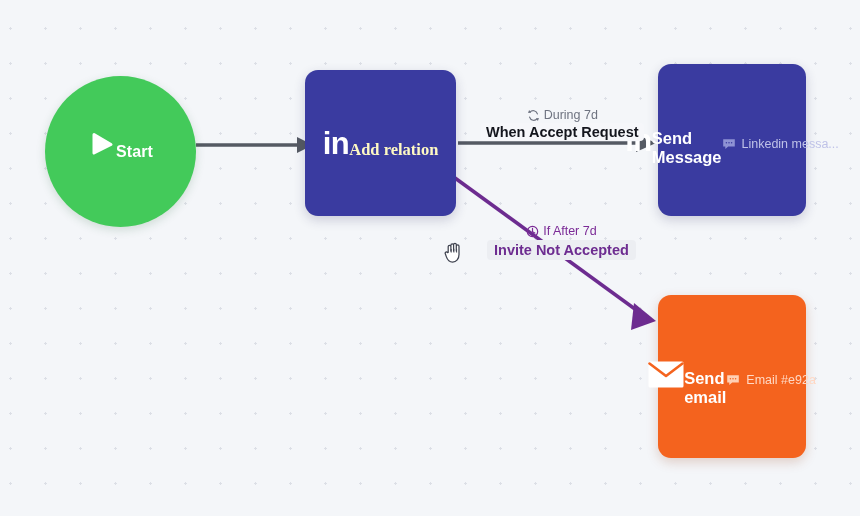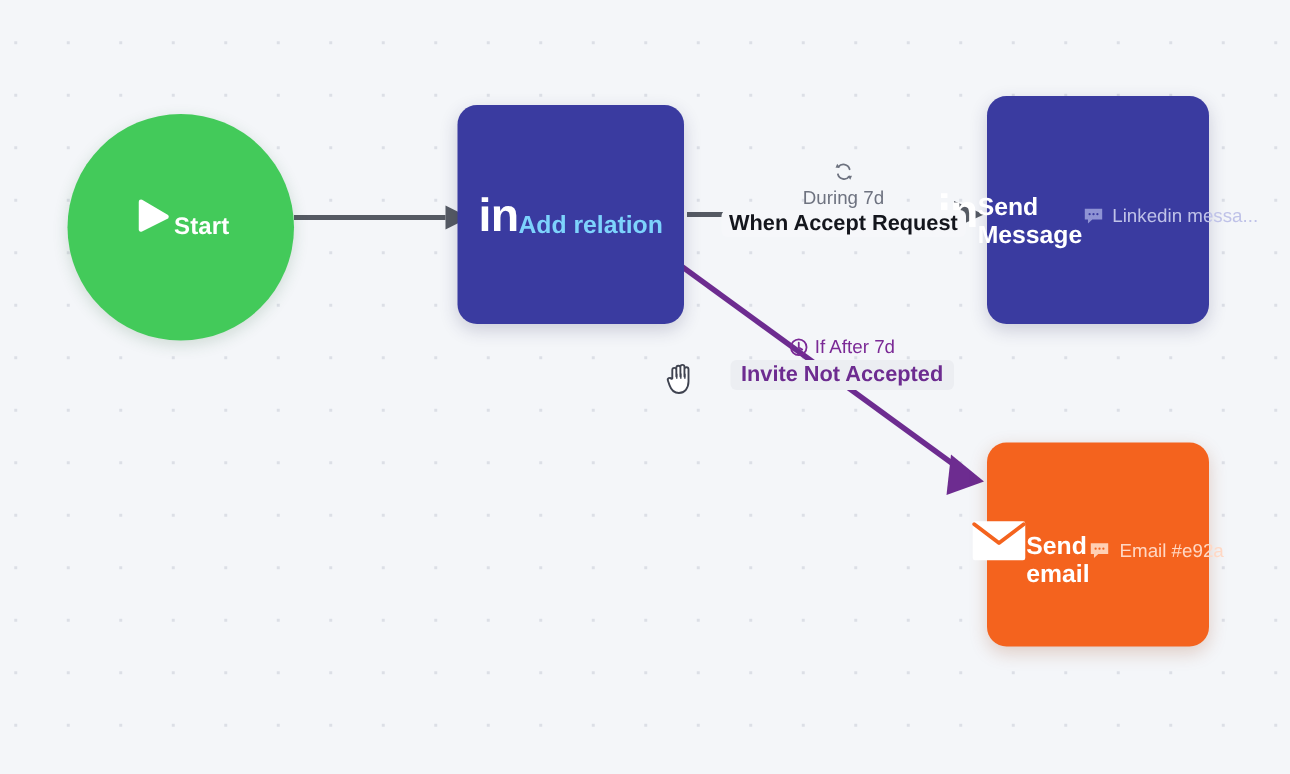--- a/index.html
+++ b/index.html
@@ -66,24 +66,25 @@
 
   .node-add-relation {
     left: 305px;
     top: 70px;
     width: 151px;
     height: 146px;
     background: #3a3ba0;
     box-shadow: 0 4px 12px rgba(40, 40, 90, 0.20);
   }
   .node-add-relation .node-title {
-    color: #7dd3fc;
+    color: #fef9c3;
     font-size: 16.5px;
     font-weight: bold;
     margin-top: 14px;
+    font-family: Liberation Serif, serif;
   }
 
   .node-send-message {
     left: 658px;
     top: 64px;
     width: 148px;
     height: 152px;
     background: #3a3ba0;
     box-shadow: 0 4px 12px rgba(40, 40, 90, 0.20);
   }
@@ -91,21 +92,21 @@
     color: #ffffff;
     font-size: 16.5px;
     font-weight: bold;
     margin-top: 16px;
   }
 
   .node-send-email {
     left: 658px;
     top: 295px;
     width: 148px;
-    height: 136px;
+    height: 163px;
     background: #f4631e;
     box-shadow: 0 4px 12px rgba(150, 60, 20, 0.22);
   }
   .node-send-email .node-title {
     color: #ffffff;
     font-size: 16.5px;
     font-weight: bold;
     margin-top: 22px;
   }
 
@@ -141,21 +142,21 @@
     align-items: center;
   }
 
   .cond-line {
     display: flex;
     align-items: center;
     gap: 4px;
     font-size: 12.5px;
     white-space: nowrap;
   }
-  .cond-gray { color: #6e7380; flex-direction: column; }
+  .cond-gray { color: #6e7380; }
   .cond-purple { color: #7b2a96; }
 
   .edge-main-label {
     font-size: 14.5px;
     font-weight: bold;
     white-space: nowrap;
     padding: 1px 5px;
     border-radius: 4px;
   }
   .label-accept {

